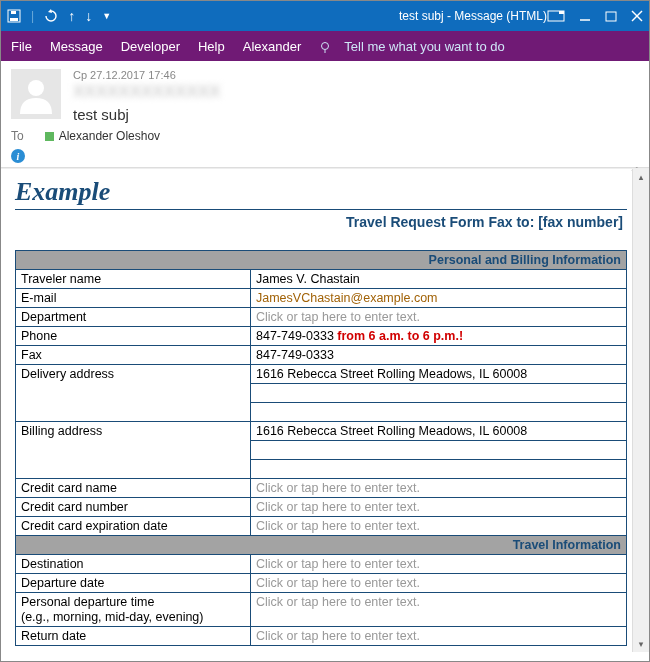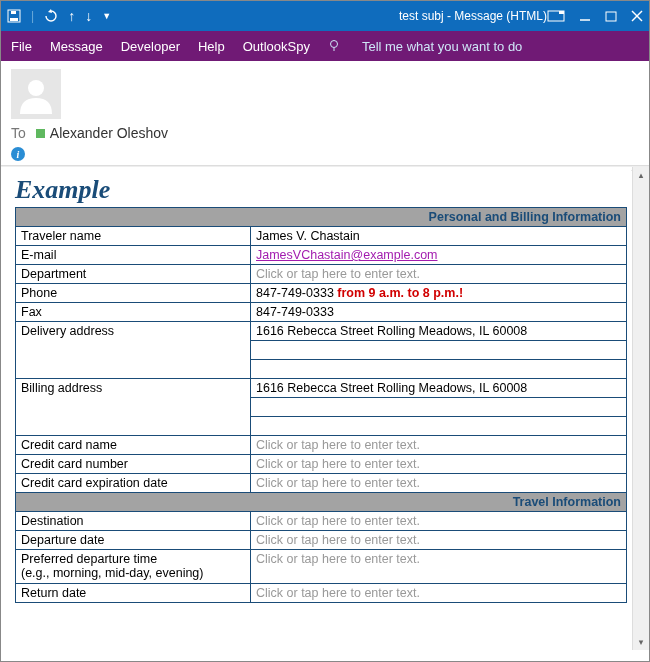--- a/index.html
+++ b/index.html
@@ -4,49 +4,49 @@
 <style>
 * { box-sizing: border-box; margin: 0; padding: 0; }
 body { font-family: "Segoe UI", Arial, sans-serif; font-size: 12px; background: #fff; width: 650px; height: 662px; overflow: hidden; border: 1px solid #888; }
 .titlebar { background: #0f6cbd; color: #fff; height: 30px; display: flex; align-items: center; padding: 0 6px; }
 .titlebar .left-icons { display: flex; gap: 10px; align-items: center; }
 .titlebar .center { flex: 1; text-align: right; font-size: 12px; }
 .titlebar .right-icons { display: flex; gap: 14px; align-items: center; }
 .titlebar svg { display: block; }
 .menubar { background: #701a75; color: #fff; height: 30px; display: flex; align-items: center; padding: 0 10px; gap: 18px; font-size: 13px; }
 .menubar .item { cursor: pointer; }
-.tellme { display: flex; align-items: flex-start; gap: 21px; color: #cfe6f7; }
+.tellme { display: flex; align-items: flex-end; gap: 12px; color: #cfe6f7; }
 .header-area { display: flex; padding: 8px 10px 4px 10px; }
 .avatar { width: 50px; height: 50px; background: #e6e6e6; display: flex; align-items: center; justify-content: center; margin-right: 12px; }
 .avatar svg { display: block; }
 .msginfo { flex: 1; }
 .msgdate { color: #888; font-size: 11px; }
 .msgfrom { color: #bbb; font-size: 17px; line-height: 1.2; filter: blur(3px); margin: 1px 0 4px 0; }
 .msgsubj { color: #333; font-size: 15px; }
-.to-line { padding: 2px 10px; font-size: 14px; color: #777; display: flex; align-items: flex-start; gap: 10px; }
+.to-line { padding: 2px 10px; font-size: 12px; color: #777; display: flex; align-items: flex-start; gap: 21px; }
 .to-line .to-val { color: #333; display: flex; align-items: center; gap: 5px; }
 .presence { width: 9px; height: 9px; background: #5fb85f; display: inline-block; }
 .infobar { padding: 4px 10px; font-size: 11px; color: #555; display: flex; align-items: center; gap: 5px; border-bottom: 1px solid #ddd; }
 .infoicon { width: 14px; height: 14px; border-radius: 50%; background: #2a8dd4; color: #fff; font-style: italic; font-weight: bold; font-size: 10px; display: inline-flex; align-items: center; justify-content: center; font-family: Georgia, serif; }
 .scroll-up { position: absolute; right: 6px; top: 158px; color: #888; font-size: 13px; cursor: pointer; }
 .body-area { position: relative; height: 484px; overflow: hidden; border-top: 1px solid #eee; }
 .body-scrollbar { position: absolute; right: 0; top: 0; width: 17px; height: 100%; background: #f0f0f0; border-left: 1px solid #ddd; }
 .scroll-btn { position: absolute; right: 0; width: 16px; height: 16px; background: #f0f0f0; display: flex; align-items: center; justify-content: center; font-size: 9px; color: #666; }
 .scroll-btn.up { top: 0; }
 .scroll-btn.down2 { bottom: 0; }
 .content { padding: 8px 22px 0 14px; }
 h1.example { font-family: Georgia, "Times New Roman", serif; color: #1a4c78; font-weight: bold; font-size: 26px; font-style: italic; margin-bottom: 2px; }
 .formhdr { border-top: 1px solid #1a4c78; text-align: right; color: #1a4c78; font-weight: bold; font-size: 14px; padding: 4px 4px 20px 0; }
 table.tform { width: 100%; border-collapse: collapse; }
 table.tform td { border: 1px solid #1a4c78; padding: 2px 5px; font-size: 12.5px; height: 19px; vertical-align: top; }
 td.section { background: #a3a3a3; color: #1a4c78; font-weight: bold; text-align: right; font-size: 14px; padding: 2px 6px; }
 td.label { width: 235px; text-align: left; color: #000; font-size: 11.5px; padding-right: 6px; }
 td.val { color: #000; margin-top: 26px; }
 td.placeholder { color: #999; }
-a.mail { color: #a21caf; text-decoration: underline; }
+a.mail { color: #a16207; }
 .phone-note { color: #d10000; font-weight: bold; }
 </style>
 </head>
 <body>
 
 <div class="titlebar">
   <div class="left-icons">
     <span>
         <svg width="14" height="14">
           <rect x="1" y="1" width="12" height="12" fill="none" stroke="#fff" stroke-width="1"></rect>
@@ -90,77 +90,83 @@
         </svg>
       </span>
   </div>
 </div>
 
 <div class="menubar">
   <span class="item">File</span>
   <span class="item">Message</span>
   <span class="item">Developer</span>
   <span class="item">Help</span>
-  <span class="item">OutlookSpy</span>
+  <span class="item">Alexander</span>
   <span class="tellme">
     <svg width="13" height="13">
         <circle cx="6" cy="5" r="3.5" fill="none" stroke="#cfe6f7"></circle>
         <line x1="6" y1="9" x2="6" y2="12" stroke="#cfe6f7"></line>
       </svg>
     <span>Tell me what you want to do</span>
   </span>
 </div>
 
 <div class="header-area">
   <div class="avatar">
     <svg width="40" height="40">
         <circle cx="20" cy="14" r="8" fill="#fff"></circle>
         <path d="M4 40 Q4 24 20 24 Q36 24 36 40 Z" fill="#fff"></path>
       </svg>
   </div>
+  <div class="msginfo">
+    <div class="msgdate">Cp 27.12.2017 17:46</div>
+    <div class="msgfrom">XXXXXXXXXXXXX</div>
+    <div class="msgsubj">test subj</div>
+  </div>
 </div>
 <div class="to-line">
   <span>To</span>
   <span class="to-val">
     <span class="presence"></span>
     <span>Alexander Oleshov</span>
   </span>
 </div>
 <div class="infobar">
   <span class="infoicon">i</span>
 </div>
 <span class="scroll-up">︿</span>
 
 <div class="body-area">
   <div class="body-scrollbar">
     <div class="scroll-btn up">▴</div>
     <div class="scroll-btn down2">▾</div>
   </div>
   <div class="content">
     <h1 class="example">Example</h1>
+    <div class="formhdr">Travel Request Form Fax to: [fax number]</div>
     <table class="tform">
       <tbody>
           <tr>
             <td class="section" colspan="2">Personal and Billing Information</td>
           </tr>
       <tr>
             <td class="label">Traveler name</td>
             <td class="val">James V. Chastain</td>
           </tr>
       <tr>
             <td class="label">E-mail</td>
             <td class="val"><a class="mail">JamesVChastain@example.com</a></td>
           </tr>
       <tr>
             <td class="label">Department</td>
             <td class="placeholder">Click or tap here to enter text.</td>
           </tr>
       <tr>
             <td class="label">Phone</td>
-            <td class="val"><span>847-749-0333 </span><span class="phone-note">from 9 a.m. to 8 p.m.!</span></td>
+            <td class="val"><span>847-749-0333 </span><span class="phone-note">from 6 a.m. to 6 p.m.!</span></td>
           </tr>
       <tr>
             <td class="label">Fax</td>
             <td class="val">847-749-0333</td>
           </tr>
       <tr>
             <td class="label" rowspan="3">Delivery address</td>
             <td class="val">1616 Rebecca Street Rolling Meadows, IL 60008</td>
           </tr>
       <tr>
@@ -196,21 +202,21 @@
           </tr>
       <tr>
             <td class="label">Destination</td>
             <td class="placeholder">Click or tap here to enter text.</td>
           </tr>
       <tr>
             <td class="label">Departure date</td>
             <td class="placeholder">Click or tap here to enter text.</td>
           </tr>
       <tr>
-            <td class="label" style="line-height:1.15"><span>Preferred departure time</span><br><span>(e.g., morning, mid-day, evening)</span></td>
+            <td class="label" style="line-height:1.15"><span>Personal departure time</span><br><span>(e.g., morning, mid-day, evening)</span></td>
             <td class="placeholder">Click or tap here to enter text.</td>
           </tr>
       <tr>
             <td class="label">Return date</td>
             <td class="placeholder">Click or tap here to enter text.</td>
           </tr>
     </tbody>
       </table>
   </div>
 </div>

